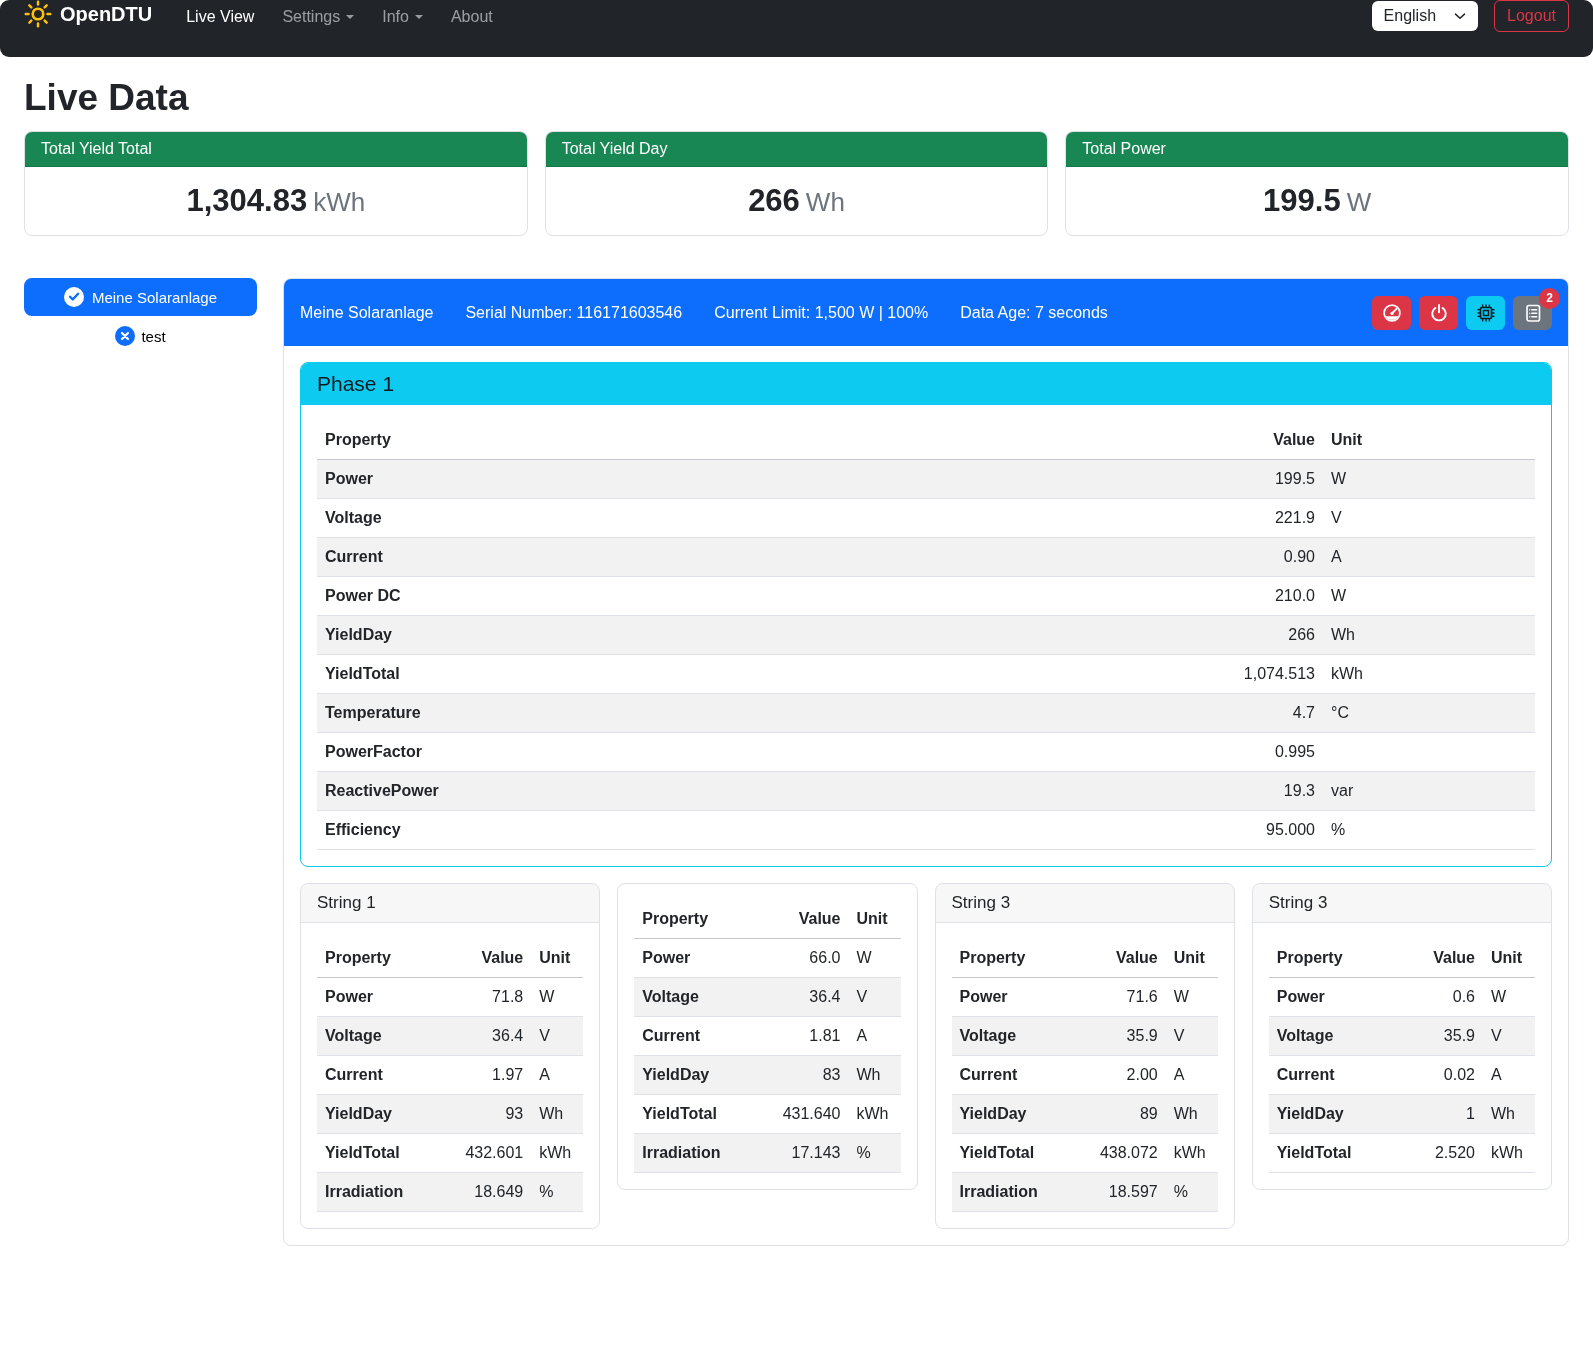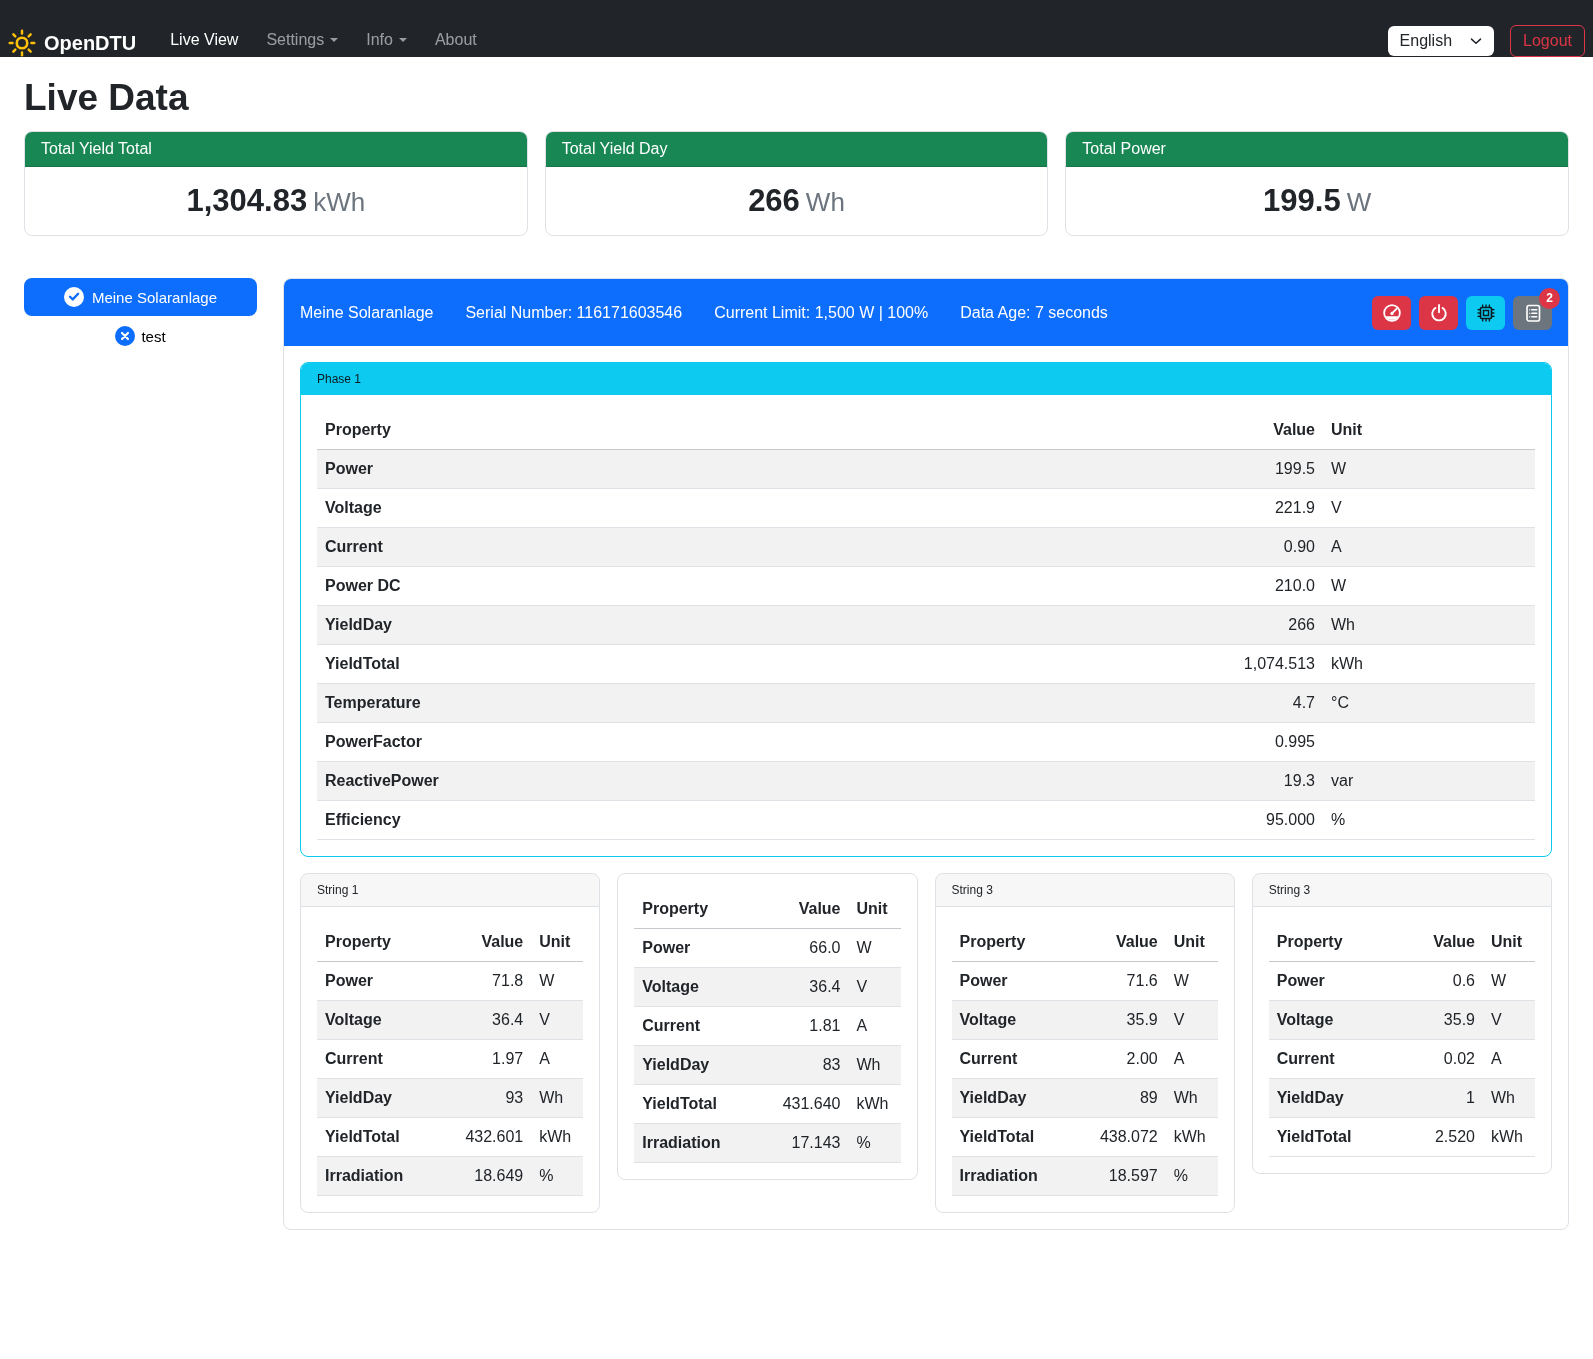--- a/index.html
+++ b/index.html
@@ -2,22 +2,22 @@
 <html><head>
 <meta charset="utf-8">
 <style>
   * { margin:0; padding:0; box-sizing:border-box; }
   body {
     width:1593px; min-height:1359px; background:#fff;
     font-family:"Liberation Sans", sans-serif; color:#212529; font-size:16px;
   }
   
   .navbar {
-    height:57px; background:#212529; display:flex; align-items:flex-end;
-    padding:0 8px; color:#fff;
+    height:57px; background:#212529; display:flex; align-items:flex-start;
+    padding:0 24px; color:#fff;border-radius:9px;
   }
   .brand { display:flex; align-items:center; gap:8px; font-size:20px; font-weight:600; color:#fff; cursor:pointer; }
   .nav-links { display:flex; align-items:center; margin-left:22px; gap:4px; }
   .nav-link { color:rgba(255,255,255,.55); padding:8px 12px; cursor:pointer; display:flex; align-items:center; gap:6px; }
   .nav-link.active { color:#fff; }
   .caret { width:0; height:0; border-left:4px solid transparent; border-right:4px solid transparent; border-top:4px solid currentColor; display:inline-block; }
   .nav-right { margin-left:auto; display:flex; align-items:center; gap:16px; }
   .lang-select {
     background:#fff; color:#212529; border-radius:6px; padding:6px 12px;
     display:flex; align-items:center; gap:18px; cursor:pointer; font-size:16px;
@@ -65,40 +65,40 @@
   .tool-btn.info { background:#0dcaf0; }
   .tool-btn.secondary { background:#6c757d; }
   .tool-badge {
     position:absolute; top:-8px; right:-8px; background:#dc3545; color:#fff;
     min-width:21px; height:21px; border-radius:50%; font-size:12px; font-weight:700;
     display:flex; align-items:center; justify-content:center; padding:0 4px;
   }
   .inverter-body { padding:16px; }
   
   .phase-panel { border:1px solid #0dcaf0; border-radius:8px; margin-bottom:16px; }
-  .phase-header { background:#0dcaf0; color:#0b1a20; padding:9px 16px; border-radius:7px 7px 0 0; font-size:12px; }
+  .phase-header { background:#0dcaf0; color:#0b1a20; padding:9px 16px; border-radius:7px 7px 0 0; font-size:21px; }
   .phase-body { padding:16px; }
   
   table.data-table { width:100%; border-collapse:collapse; }
   .data-table th, .data-table td { padding:10px 8px; border-bottom:1px solid #dee2e6; font-size:16px; }
   .data-table thead th { text-align:left; font-weight:700; border-bottom:1px solid #c5c9cd; }
   .data-table .c-prop { font-weight:700; text-align:left; }
   .data-table .c-val { text-align:right; }
   .data-table .c-unit { text-align:left; }
   .data-table thead th.c-val { text-align:right; }
   .phase-table .c-val { width:120px; }
   .phase-table .c-unit { width:212px; }
   .phase-table tbody tr:nth-child(odd) td { background:#f2f2f2; }
   .string-table .c-val { width:80px; }
   .string-table .c-unit { width:52px; }
   .string-table tbody tr:nth-child(even) td { background:#f2f2f2; }
   
   .strings-row { display:grid; grid-template-columns:repeat(4,1fr); gap:17px; align-items:start; }
   .string-card { border:1px solid #dee2e6; border-radius:8px; background:#fff; }
-  .string-header { background:rgba(0,0,0,.03); padding:9px 16px; border-bottom:1px solid #dee2e6; border-radius:7px 7px 0 0; font-size:12px; color:#212529; }
+  .string-header { background:rgba(0,0,0,.03); padding:9px 16px; border-bottom:1px solid #dee2e6; border-radius:7px 7px 0 0; font-size:17px; color:#212529; }
   .string-body { padding:16px; }
   .icon-svg { display:block; }
 </style>
 </head>
 <body>
 
 <nav class="navbar">
   <div class="brand">
     <span>
       <svg class="icon-svg" width="28" height="28" viewBox="0 0 16 16">

